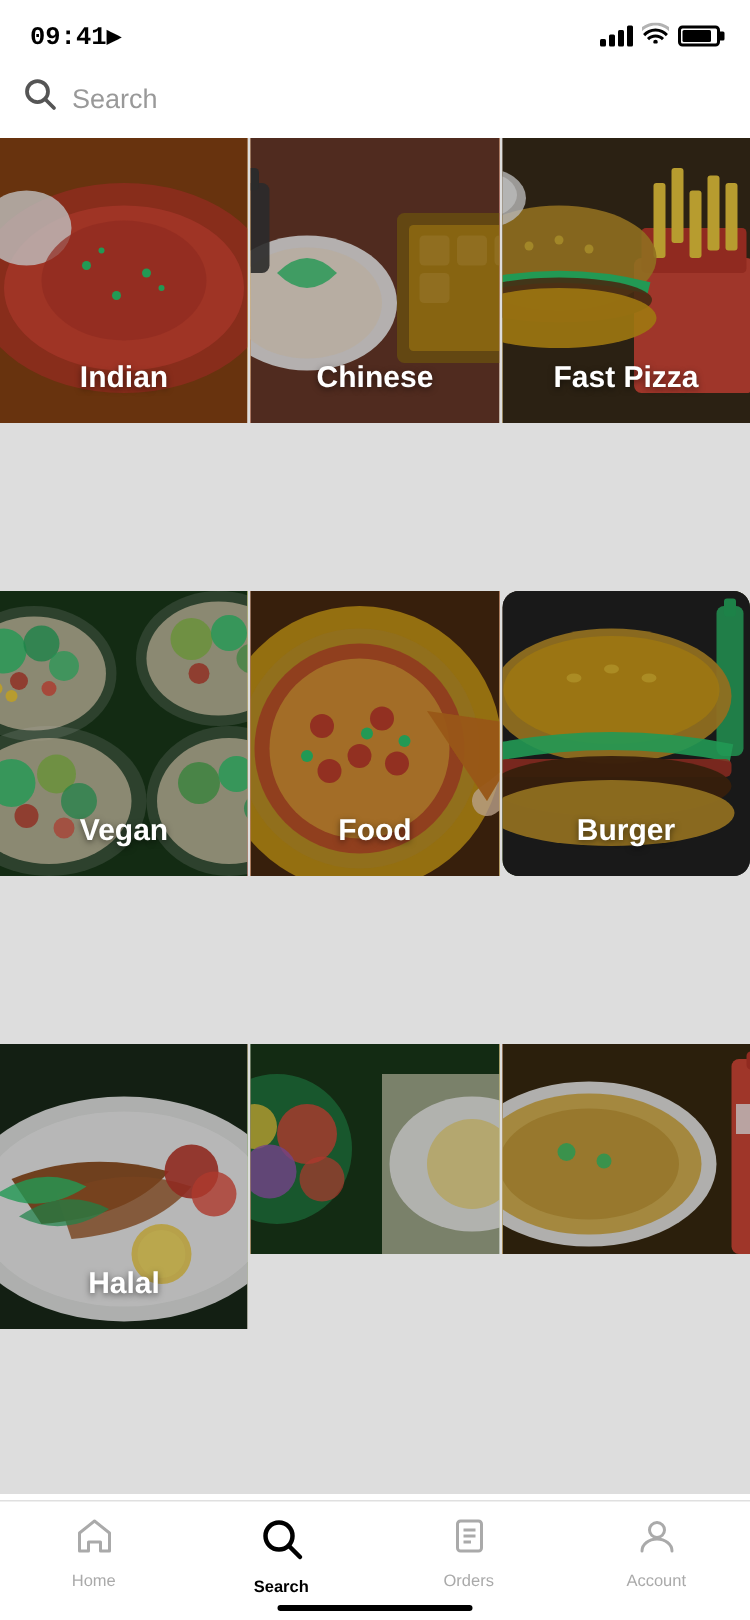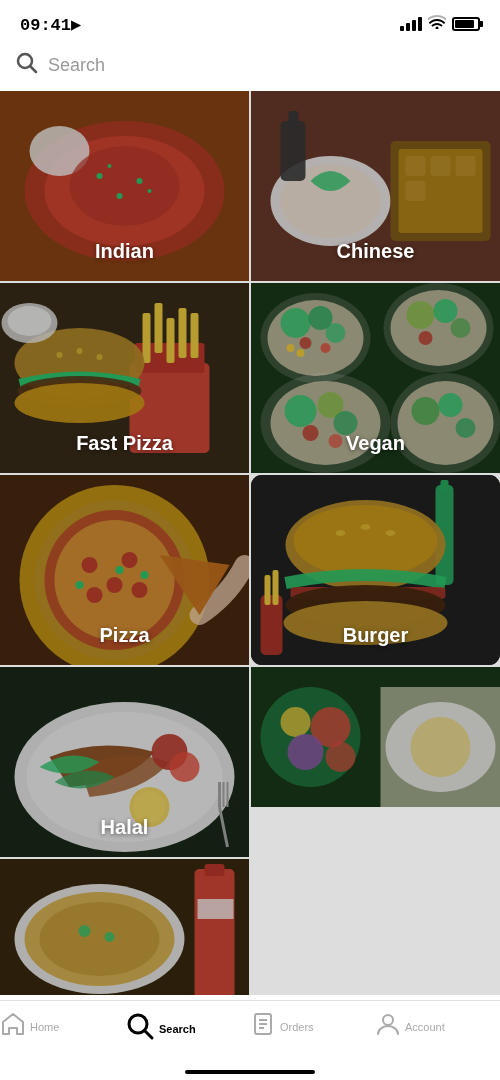--- a/index.html
+++ b/index.html
@@ -46,21 +46,21 @@
       font-size: 20px;
     }
     .search-text {
       font-size: 18px;
       color: #999;
     }
 
     
     .category-grid {
       display: grid;
-      grid-template-columns: 1fr 1fr;
+      grid-template-columns: 1fr 1fr 1fr;
       gap: 2px;
       background: #ddd;
       height: calc(1080px - 44px - 52px - 80px);
       overflow: hidden;
     }
 
     .category-item {
       position: relative;
       overflow: hidden;
       height: 190px;
@@ -122,21 +122,21 @@
       background: #fff;
       border-top: 1px solid #e0e0e0;
       display: flex;
       align-items: flex-start;
       justify-content: space-around;
       padding-top: 10px;
     }
 
     .nav-item {
       display: flex;
-      flex-direction: row;
+      flex-direction: column;
       align-items: center;
       gap: 4px;
       cursor: pointer;
       flex: 1;
     }
 
     .nav-icon {
       font-size: 24px;
       color: #aaa;
     }
@@ -389,21 +389,21 @@
       <circle cx="80" cy="110" r="4" fill="#2ecc71"></circle>
       <circle cx="120" cy="95" r="4" fill="#2ecc71"></circle>
       <circle cx="145" cy="100" r="4" fill="#2ecc71"></circle>
 
       <path d="M200 140 Q230 120 245 90" stroke="#f5d5b5" stroke-width="20" stroke-linecap="round" fill="none" opacity="0.8"></path>
 
       <path d="M200 140 L160 80 L230 90 Z" fill="#d4a017" opacity="0.9"></path>
       <path d="M200 140 L160 80 L230 90 Z" fill="#c0392b" opacity="0.4"></path>
     </svg>
     <div class="category-overlay"></div>
-    <div class="category-label">Pizza</div>
+    <div class="category-label">Food</div>
   </div>
 
   <div class="category-item cat-burger">
     <svg class="food-visual" viewBox="0 0 250 190" preserveAspectRatio="xMidYMid slice">
       <rect width="250" height="190" fill="#2a2a2a"></rect>
 
       <rect width="250" height="190" fill="#1a1a1a" opacity="0.5"></rect>
 
       <rect x="185" y="10" width="18" height="100" rx="5" fill="#2ecc71" opacity="0.8"></rect>
       <rect x="190" y="5" width="8" height="12" rx="2" fill="#27ae60"></rect>

